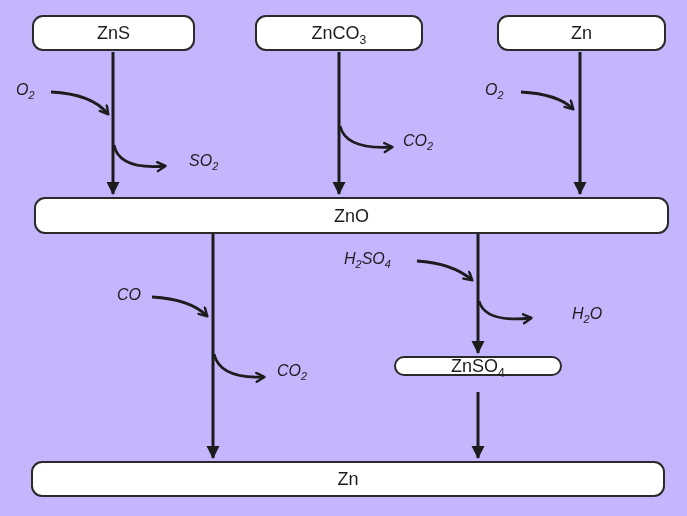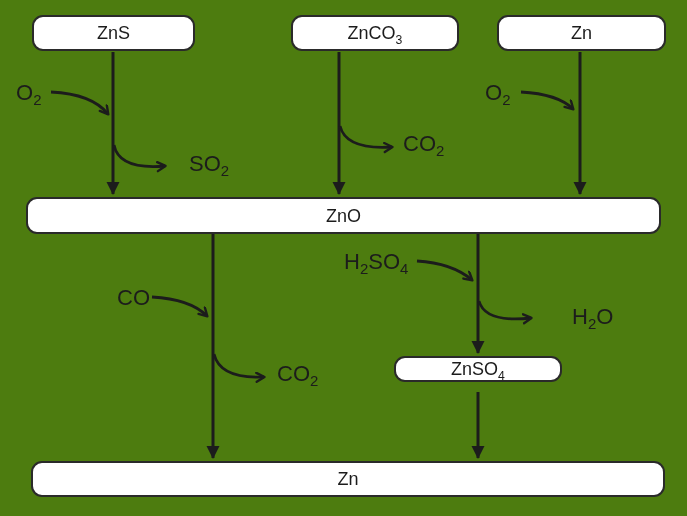--- a/index.html
+++ b/index.html
@@ -1,20 +1,20 @@
 <!DOCTYPE html>
 <html><head>
 <meta charset="utf-8">
 <style>
   html, body { margin: 0; padding: 0; background: #ffffff; }
   #canvas {
     position: relative;
     width: 687px;
     height: 516px;
-    background: #4d7c0f;
+    background: #c4b5fd;
     font-family: "Liberation Sans", "DejaVu Sans", sans-serif;
     color: #1c1c1c;
     overflow: hidden;
   }
   #wires {
     position: absolute;
     left: 0; top: 0;
     width: 687px; height: 516px;
   }
   .node {
@@ -24,34 +24,35 @@
     border-radius: 11px;
     background: #ffffff;
     display: flex;
     align-items: center;
     justify-content: center;
     font-size: 18px;
     line-height: 1;
   }
   .reagent {
     position: absolute;
-    font-size: 22px;
+    font-size: 16px;
     line-height: 1;
     white-space: nowrap;
+    font-style: italic;
   }
   sub {
     font-size: 0.68em;
     line-height: 0;
   }
   
   #box-zns       { left: 32px;  top: 15px;  width: 163px; height: 36px; }
-  #box-znco3     { left: 255px; top: 15px;  width: 168px; height: 36px; margin-left: 36px; }
+  #box-znco3     { left: 255px; top: 15px;  width: 168px; height: 36px; }
   #box-zn-top    { left: 497px; top: 15px;  width: 169px; height: 36px; }
-  #box-zno       { left: 26px;  top: 197px; width: 635px; height: 37px; }
-  #box-znso4     { left: 394px; top: 356px; width: 168px; height: 26px; }
+  #box-zno       { left: 34px;  top: 197px; width: 635px; height: 37px; }
+  #box-znso4     { left: 394px; top: 356px; width: 168px; height: 20px; }
   #box-zn-bottom { left: 31px;  top: 461px; width: 634px; height: 36px; }
   
   #lbl-o2-left    { left: 16px;  top: 82px;  }
   #lbl-so2        { left: 177px; top: 153px; margin-left: 12px; }
   #lbl-co2-top    { left: 403px; top: 133px; }
   #lbl-o2-right   { left: 485px; top: 82px;  }
   #lbl-co         { left: 117px; top: 287px; }
   #lbl-co2-bottom { left: 277px; top: 363px; }
   #lbl-h2so4      { left: 344px; top: 251px; text-align: center; }
   #lbl-h2o        { left: 544px; top: 306px; margin-left: 28px; }

